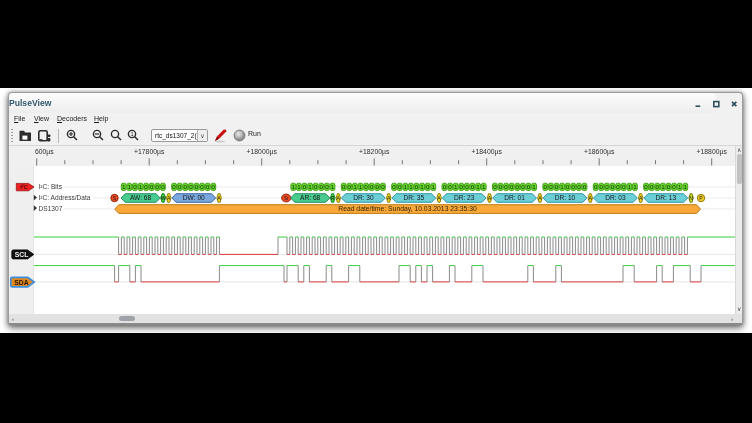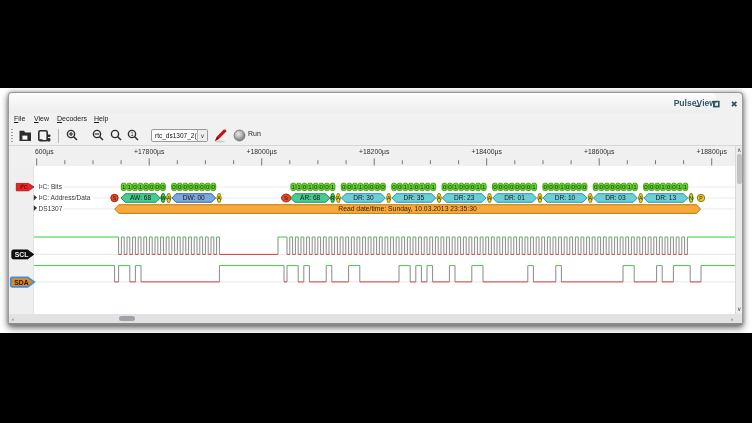--- a/index.html
+++ b/index.html
@@ -3,21 +3,21 @@
 *{margin:0;padding:0;box-sizing:border-box}
 html,body{width:752px;height:423px;background:#000;overflow:hidden;position:relative;
 font-family:"Liberation Sans",sans-serif;-webkit-font-smoothing:antialiased}
 body{filter:blur(0.4px)}
 #band{position:absolute;left:0;top:88px;width:752px;height:245px;background:#fff}
 #win{position:absolute;left:8px;top:92px;width:735px;height:233px;background:#f1f1f1;
 border:1px solid #9b9b9b;border-bottom:2px solid #8a8a8a;border-radius:4px 4px 2px 2px;
 box-shadow:0 3px 7px rgba(0,0,0,0.55),0 0 4px rgba(0,0,0,0.3)}
 #title{position:absolute;left:9px;top:93px;width:707px;height:20px;
 background:linear-gradient(#fdfdfd,#ededed);border-radius:4px 4px 0 0;
-text-align:right;font-size:8.6px;font-weight:bold;color:#31586e;line-height:21px}
+text-align:left;font-size:8.6px;font-weight:bold;color:#31586e;line-height:21px}
 #menu{position:absolute;left:9px;top:113px;width:733px;height:14px;font-size:7px;color:#1a1a1a}
 #menu span{position:absolute;top:2px}
 #toolbar{position:absolute;left:9px;top:127px;width:733px;height:19px;border-bottom:1px solid #d6d6d6}
 #ruler{position:absolute;left:9px;top:146px;width:726px;height:20px;background:#f0f0f0}
 #plot{position:absolute;left:9px;top:166px;width:726px;height:148px;background:#fff}
 #gutter{position:absolute;left:9px;top:166px;width:25px;height:148px;background:#efefef;border-right:1px solid #e2e2e2}
 #vscroll{position:absolute;left:735px;top:146px;width:7px;height:168px;background:#ececec;border-left:1px solid #d8d8d8}
 #vthumb{position:absolute;left:1px;top:8px;width:5px;height:30px;background:#c2c2c2;border-radius:2px}
 #hscroll{position:absolute;left:9px;top:314px;width:733px;height:9px;background:#e2e2e2}
 #hthumb{position:absolute;left:110px;top:2px;width:16px;height:5px;background:#9da3a8;border-radius:2.5px}

